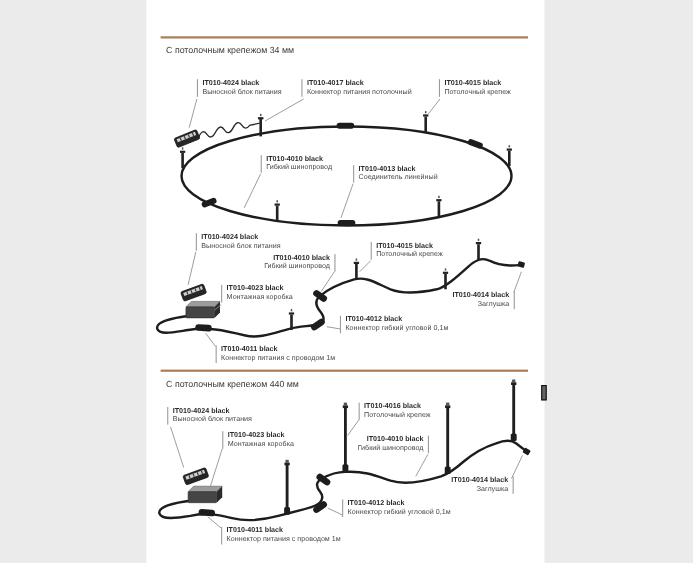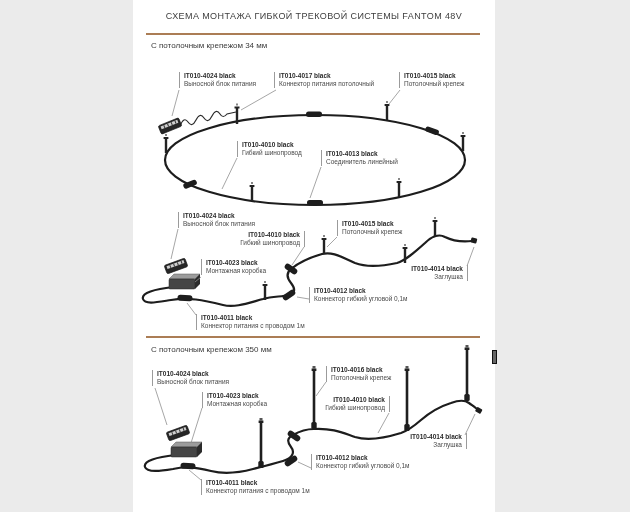--- a/index.html
+++ b/index.html
@@ -43,27 +43,26 @@
   .scrollbar-thumb{
     position:absolute;left:492px;top:350px;width:5px;height:14px;
     background:#666;border:1px solid #111;box-sizing:border-box;z-index:5;
   }
 </style>
 </head>
 <body>
 
 <div class="page">
 
-  <div class="doc-title">СХЕМА МОНТАЖА ГИБКОЙ ТРЕКОВОЙ СИСТЕМЫ FANTOM 48V</div>
   <div class="rule" style="top:33px"></div>
 
   <div class="sec-head" style="left:18px;top:41px">С потолочным крепежом 34 мм</div>
 
   <div class="rule" style="top:336px"></div>
-  <div class="sec-head" style="left:18px;top:345px">С потолочным крепежом 350 мм</div>
+  <div class="sec-head" style="left:18px;top:345px">С потолочным крепежом 440 мм</div>
 
   <svg class="diag" width="362" height="512" viewBox="0 0 362 512">
     <defs>
       <g id="psu">
         <rect x="-11" y="-4.5" width="22" height="9" rx="1.5" fill="#262626" stroke="#111" stroke-width=".6"></rect>
         <rect x="-9" y="-3" width="18" height="3" fill="#cfcfcf"></rect>
         <rect x="-6" y="-3" width="1" height="3" fill="#333"></rect>
         <rect x="-2" y="-3" width="1" height="3" fill="#333"></rect>
         <rect x="2" y="-3" width="1" height="3" fill="#333"></rect>
         <rect x="6" y="-3" width="1" height="3" fill="#333"></rect>

